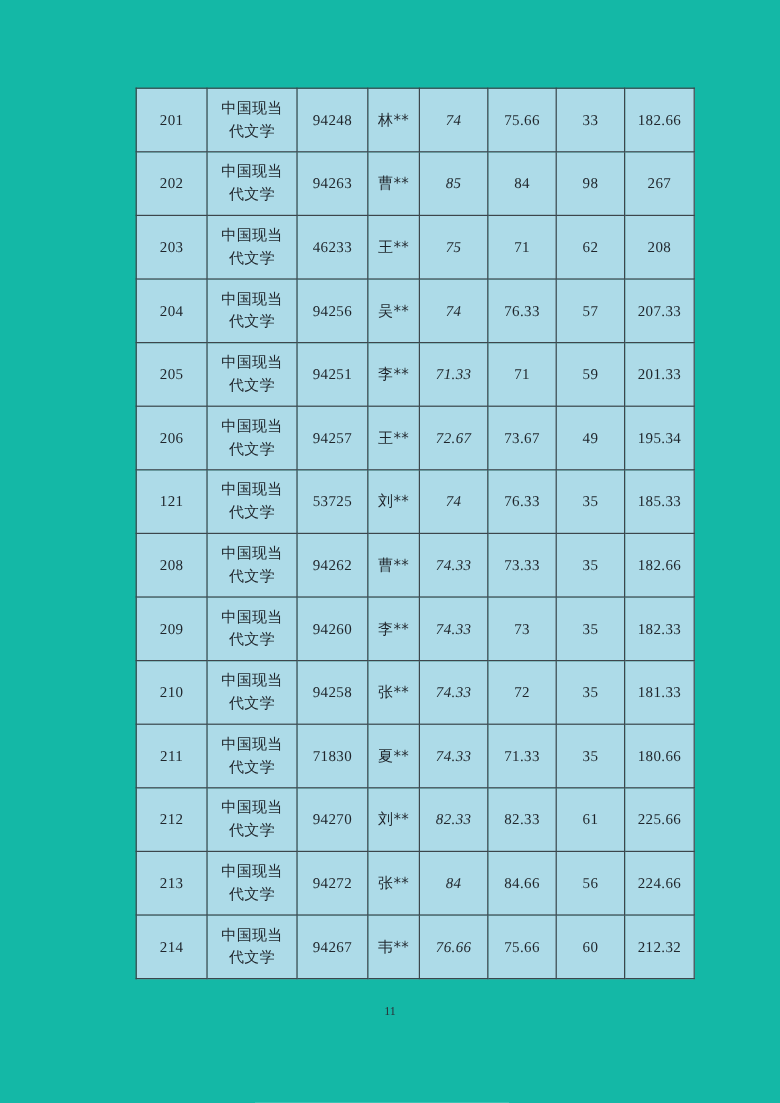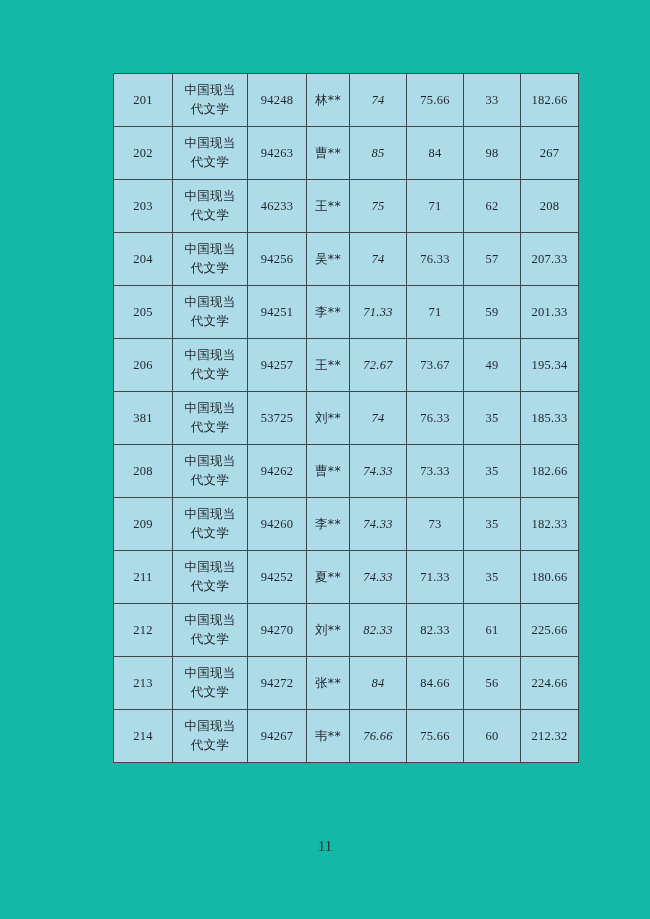--- a/index.html
+++ b/index.html
@@ -62,21 +62,21 @@
     word-break: break-all;
     line-height: 1.5;
   }
 
   .page-number {
     position: absolute;
     left: 0;
     top: 838px;
     width: 650px;
     text-align: center;
-    font-size: 15px;
+    font-size: 10px;
     color: #2b3138;
     font-family: "Liberation Serif", "DejaVu Serif", serif;
   }
 </style>
 </head>
 <body>
 
 <div class="page">
 
   <div class="table-wrap">
@@ -148,21 +148,21 @@
               <span class="major-inner">中国现当代文学</span>
             </td>
             <td class="c-id">94257</td>
             <td class="c-name">王**</td>
             <td class="c-s1">72.67</td>
             <td class="c-s2">73.67</td>
             <td class="c-s3">49</td>
             <td class="c-total">195.34</td>
           </tr>
           <tr>
-            <td class="c-rank">381</td>
+            <td class="c-rank">121</td>
             <td class="c-major">
               <span class="major-inner">中国现当代文学</span>
             </td>
             <td class="c-id">53725</td>
             <td class="c-name">刘**</td>
             <td class="c-s1">74</td>
             <td class="c-s2">76.33</td>
             <td class="c-s3">35</td>
             <td class="c-total">185.33</td>
           </tr>
@@ -184,25 +184,37 @@
               <span class="major-inner">中国现当代文学</span>
             </td>
             <td class="c-id">94260</td>
             <td class="c-name">李**</td>
             <td class="c-s1">74.33</td>
             <td class="c-s2">73</td>
             <td class="c-s3">35</td>
             <td class="c-total">182.33</td>
           </tr>
           <tr>
+            <td class="c-rank">210</td>
+            <td class="c-major">
+              <span class="major-inner">中国现当代文学</span>
+            </td>
+            <td class="c-id">94258</td>
+            <td class="c-name">张**</td>
+            <td class="c-s1">74.33</td>
+            <td class="c-s2">72</td>
+            <td class="c-s3">35</td>
+            <td class="c-total">181.33</td>
+          </tr>
+          <tr>
             <td class="c-rank">211</td>
             <td class="c-major">
               <span class="major-inner">中国现当代文学</span>
             </td>
-            <td class="c-id">94252</td>
+            <td class="c-id">71830</td>
             <td class="c-name">夏**</td>
             <td class="c-s1">74.33</td>
             <td class="c-s2">71.33</td>
             <td class="c-s3">35</td>
             <td class="c-total">180.66</td>
           </tr>
           <tr>
             <td class="c-rank">212</td>
             <td class="c-major">
               <span class="major-inner">中国现当代文学</span>

